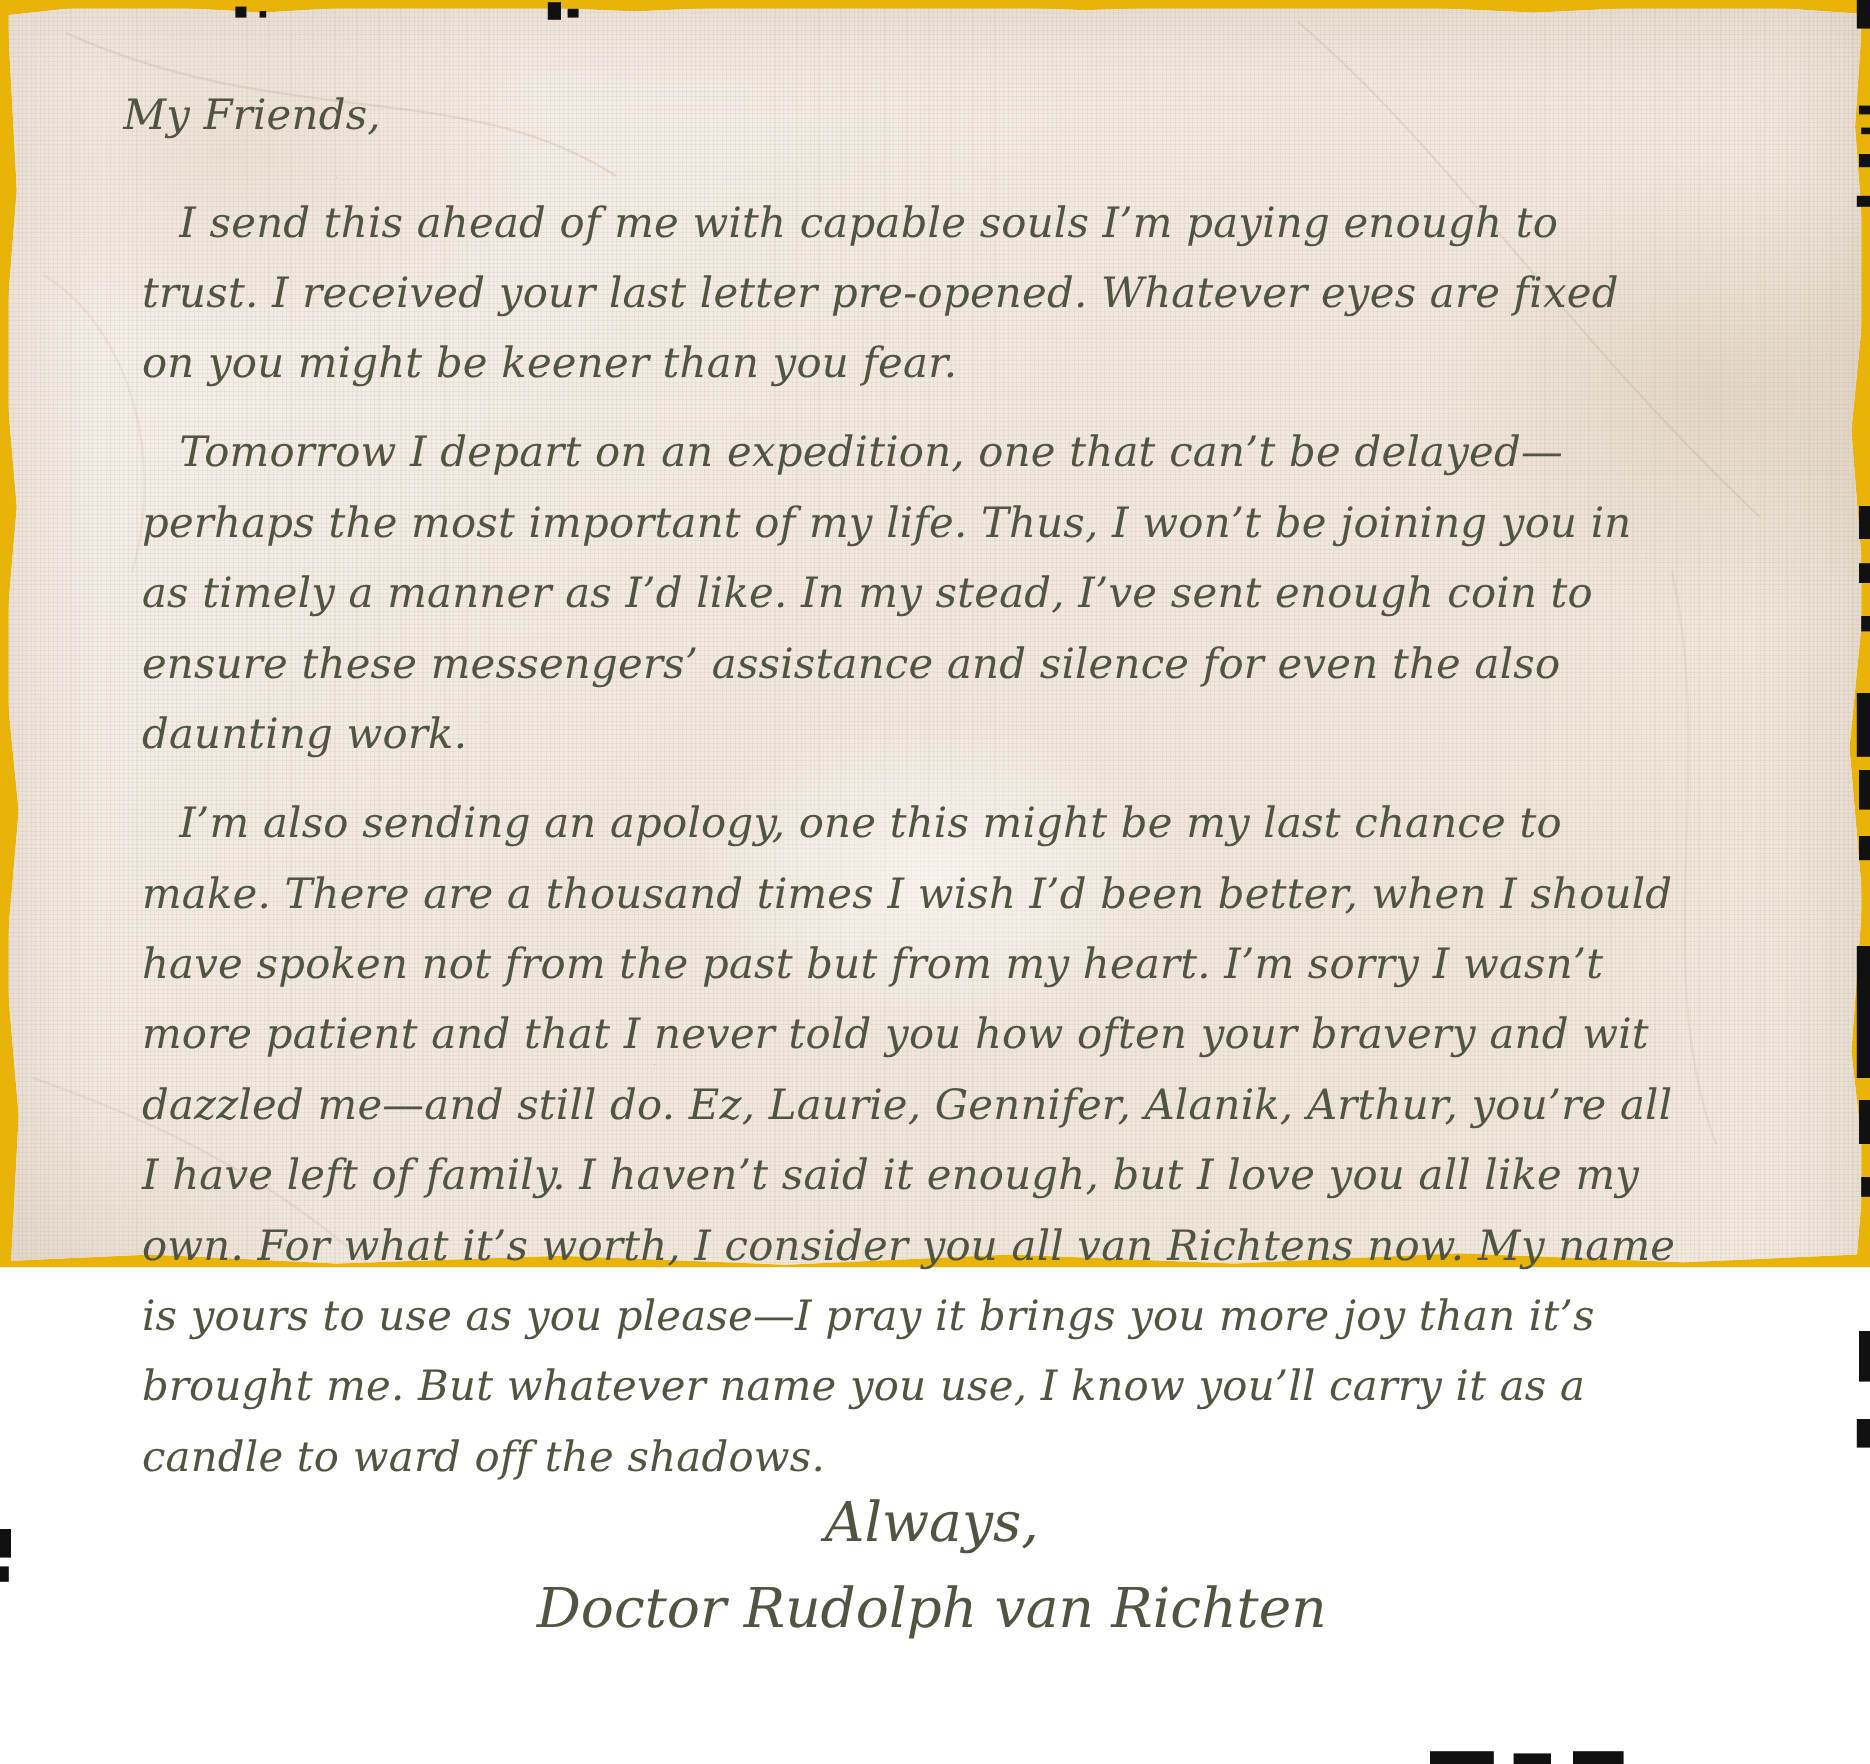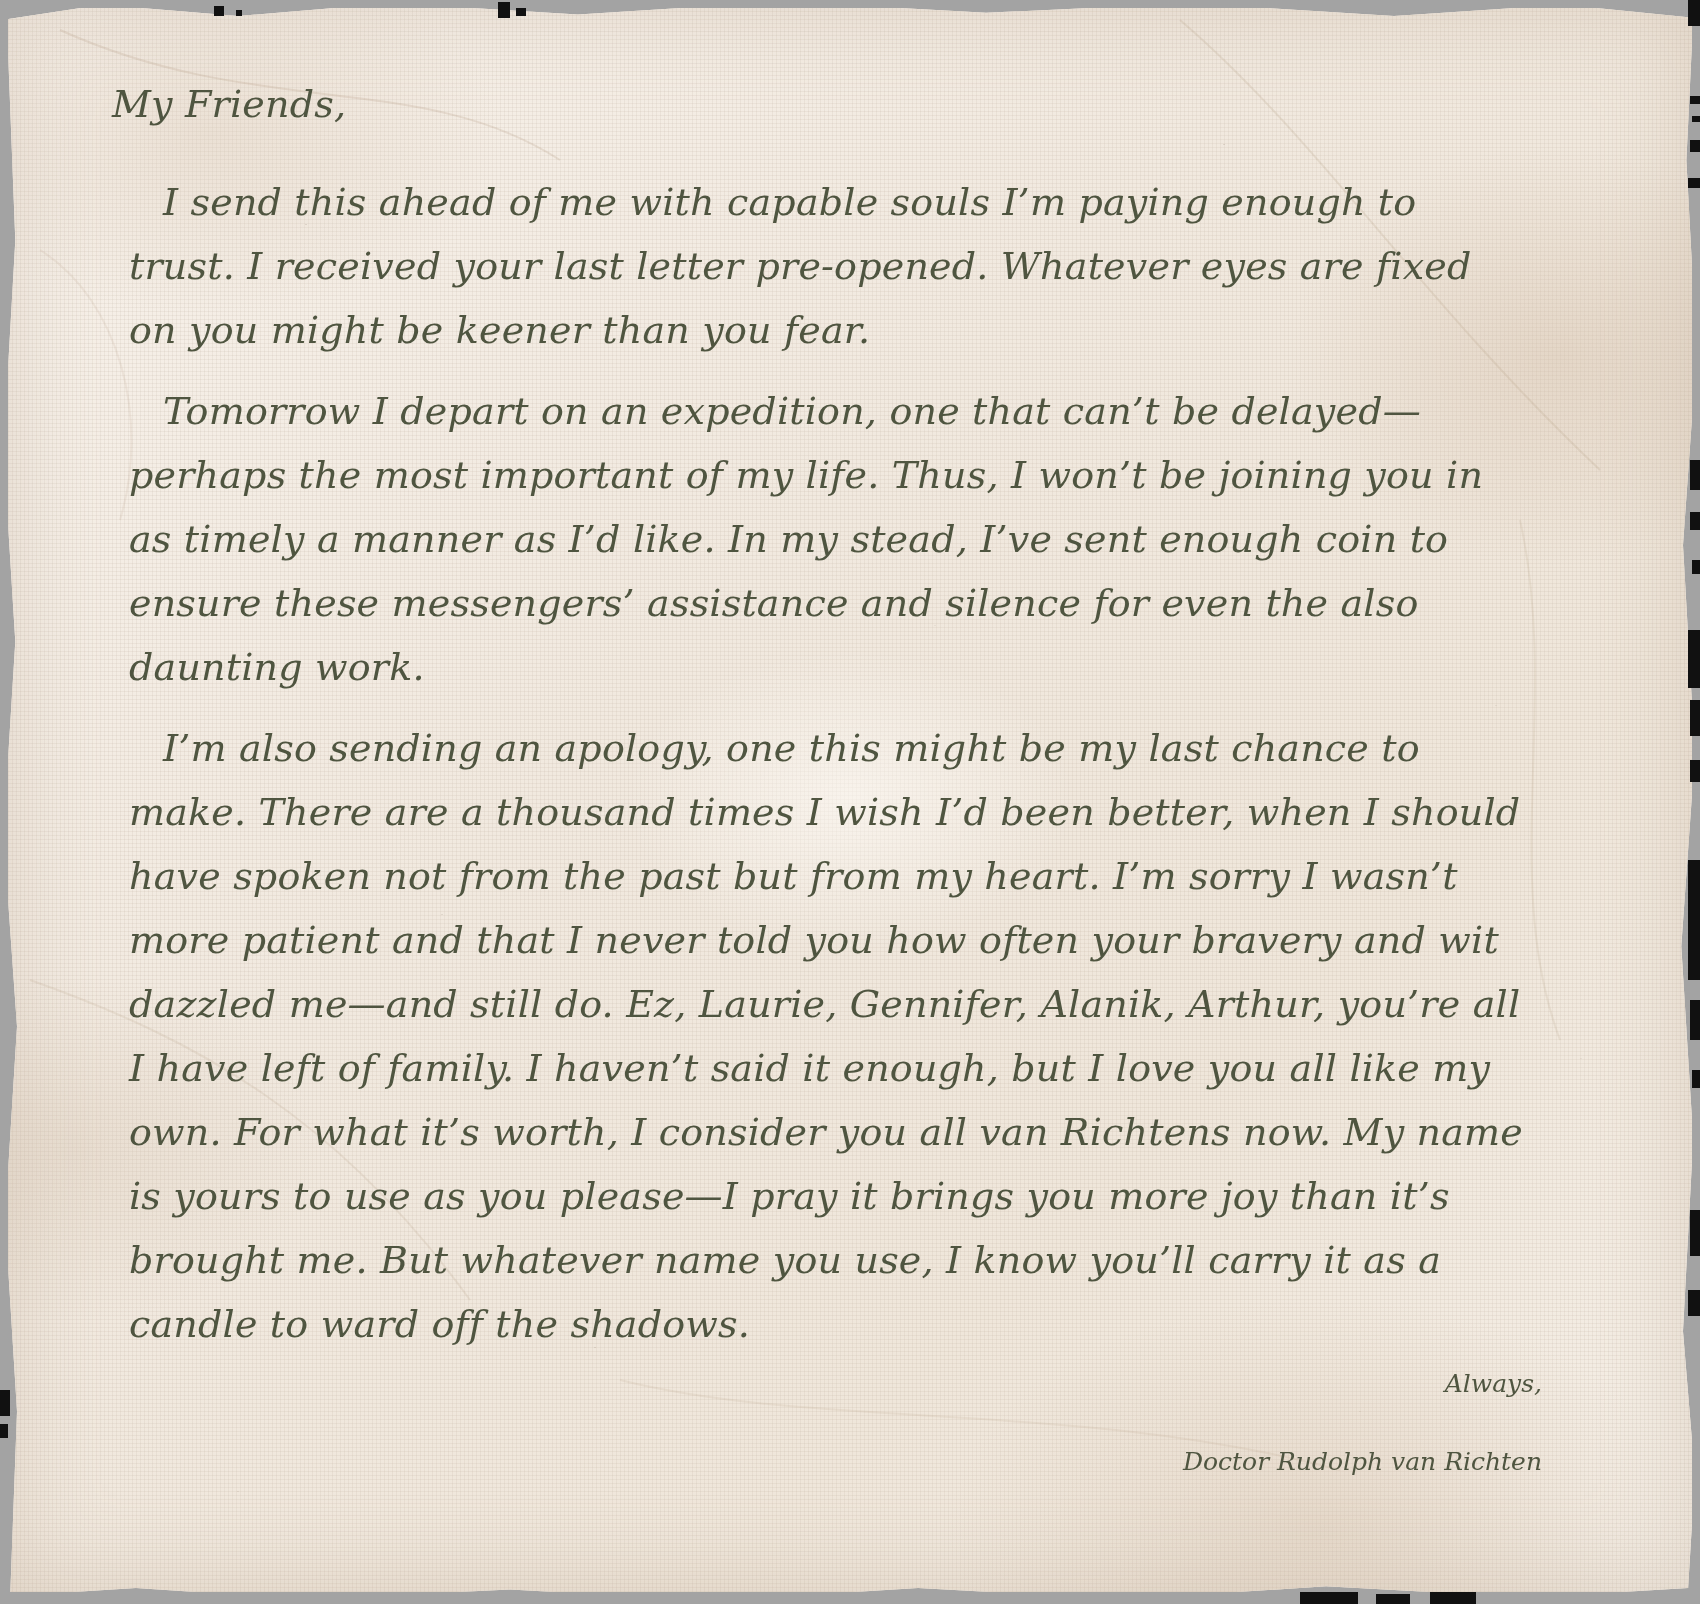--- a/index.html
+++ b/index.html
@@ -11,22 +11,22 @@
     width: 1700px;
     height: 1604px;
     overflow: hidden;
     font-family: "DejaVu Serif", serif;
   }
 
   
   #letter-page {
     position: relative;
     width: 1700px;
-    height: 1604px;
-    background: #a3a3a3;
+    height: 1152px;
+    background: #eab308;
   }
 
   .parchment {
     position: absolute;
     left: 8px;
     top: 8px;
     width: 1684px;
     height: 1584px;
     background-color: #f3ece4;
     background-image:
@@ -116,23 +116,23 @@
   }
 
   .closing-block {
     position: absolute;
     left: 112px;
     top: 1345px;
     width: 1430px;
     color: #4f5540;
     font-family: "DejaVu Serif", serif;
     font-style: italic;
-    font-size: 25px;
+    font-size: 50px;
     line-height: 78px;
-    text-align: right;
+    text-align: center;
   }
   .closing-block .closing { padding-left: 40px; }
   .closing-block .signature { padding-left: 40px; }
 </style>
 </head>
 <body>
 
 <div id="letter-page">
 
   <div class="parchment-clip">

